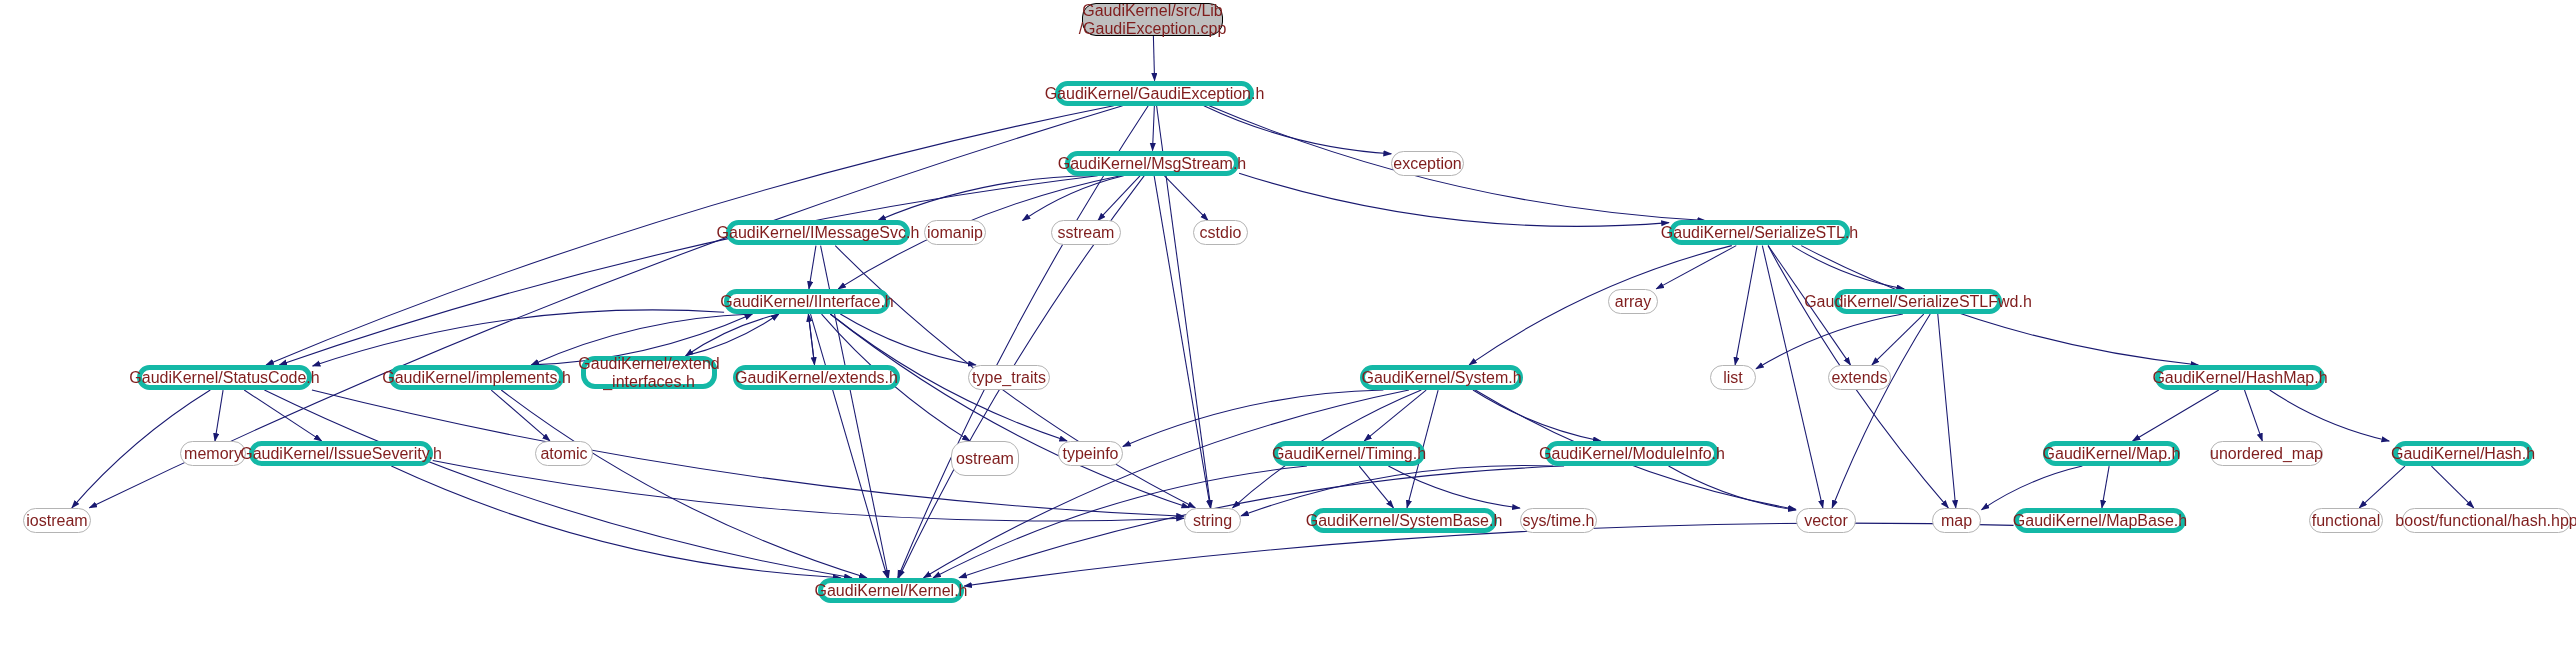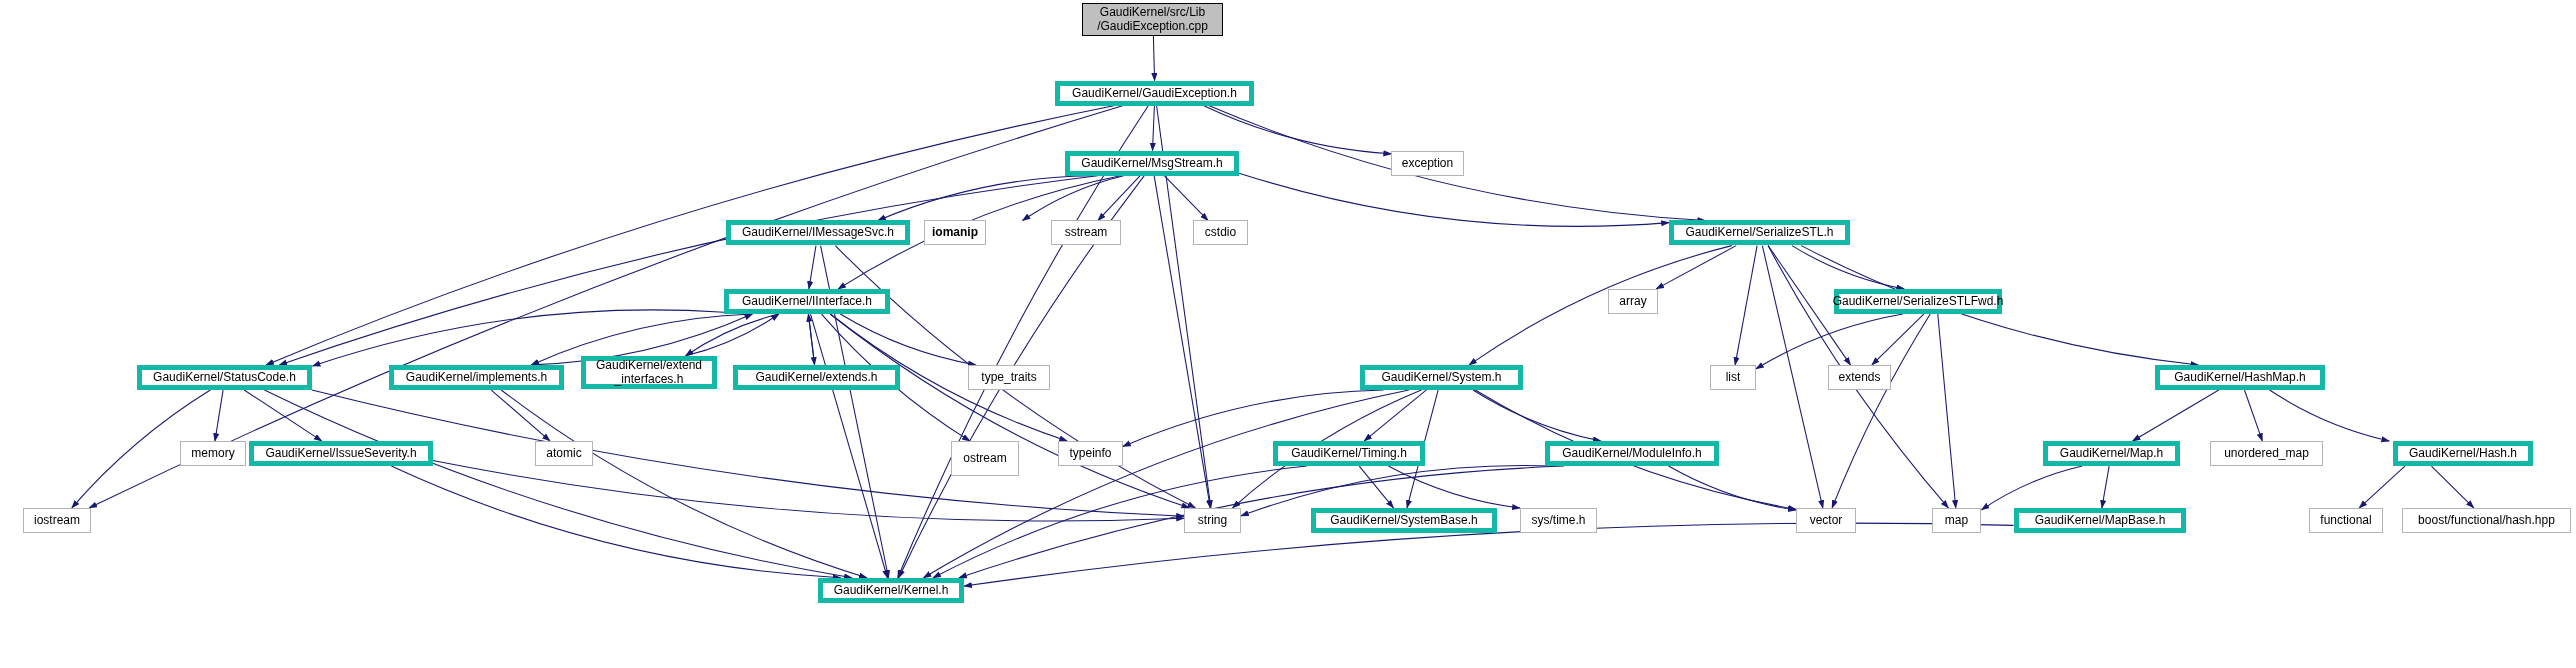--- a/index.html
+++ b/index.html
@@ -1,21 +1,21 @@
 <!DOCTYPE html>
 <html><head>
 <meta charset="utf-8">
 <style>
   html,body{margin:0;padding:0;background:#ffffff;}
   #canvas{position:relative;width:2576px;height:669px;background:#ffffff;
           font-family:"Liberation Sans", sans-serif;overflow:hidden;}
   #edges{position:absolute;left:0;top:0;width:2576px;height:669px;}
   .node{position:absolute;box-sizing:border-box;display:flex;align-items:center;
         justify-content:center;text-align:center;line-height:1.12;
-        font-size:12px;color:#000000;white-space:pre;}
+        font-size:16px;color:#7f1d1d;white-space:pre;border-radius:14px;}
   .node.sys{border:1px solid #b4b4b4;background:#ffffff;}
   .node.hdr{border:5px solid #14b8a6;background:#ffffff;}
   .node.root{border:1px solid #000000;background:#bfbfbf;}
 </style>
 </head>
 <body>
 
 <div id="canvas">
   <svg id="edges" viewBox="0 0 2661 691">
       <defs>
@@ -97,21 +97,21 @@
       <path d="M2080,542.6660687697964 Q1535.3427850545272,528.1041723639606 996,605.3886522335894" fill="none" stroke="#191970" stroke-width="1.1" marker-end="url(#ah)"></path>
       <path d="M2484.3128636363635,481.4008545454546 Q2460.75,502.9663363636364 2437.1871363636365,524.5318181818182" fill="none" stroke="#191970" stroke-width="1.1" marker-end="url(#ah)"></path>
       <path d="M2511.6536363636365,481.4008545454546 Q2533.5,502.9663363636364 2555.3463636363635,524.5318181818182" fill="none" stroke="#191970" stroke-width="1.1" marker-end="url(#ah)"></path>
     </svg>
 <div class="node root" style="left: 1082px; top: 3px; width: 141px; height: 33px;">GaudiKernel/src/Lib
 /GaudiException.cpp</div>
     <div class="node hdr" style="left: 1055px; top: 81px; width: 199px; height: 25px;">GaudiKernel/GaudiException.h</div>
     <div class="node hdr" style="left: 1065px; top: 151px; width: 174px; height: 25px;">GaudiKernel/MsgStream.h</div>
     <div class="node sys" style="left: 1391px; top: 151px; width: 73px; height: 25px;">exception</div>
     <div class="node hdr" style="left: 726px; top: 220px; width: 184px; height: 25px;">GaudiKernel/IMessageSvc.h</div>
-    <div class="node sys" style="left: 924px; top: 220px; width: 62px; height: 25px; font-weight: bold;">iomanip</div>
+    <div class="node sys" style="left: 924px; top: 220px; width: 62px; height: 25px;">iomanip</div>
     <div class="node sys" style="left: 1051px; top: 220px; width: 70px; height: 25px;">sstream</div>
     <div class="node sys" style="left: 1193px; top: 220px; width: 55px; height: 25px;">cstdio</div>
     <div class="node hdr" style="left: 1669px; top: 220px; width: 181px; height: 25px;">GaudiKernel/SerializeSTL.h</div>
     <div class="node hdr" style="left: 724px; top: 289px; width: 166px; height: 25px;">GaudiKernel/IInterface.h</div>
     <div class="node sys" style="left: 1608px; top: 289px; width: 50px; height: 25px;">array</div>
     <div class="node hdr" style="left: 1834px; top: 289px; width: 168px; height: 25px;">GaudiKernel/SerializeSTLFwd.h</div>
     <div class="node hdr" style="left: 137px; top: 365px; width: 175px; height: 25px;">GaudiKernel/StatusCode.h</div>
     <div class="node hdr" style="left: 389px; top: 365px; width: 175px; height: 25px;">GaudiKernel/implements.h</div>
     <div class="node hdr" style="left: 581px; top: 356px; width: 136px; height: 33px;">GaudiKernel/extend
 _interfaces.h</div>

